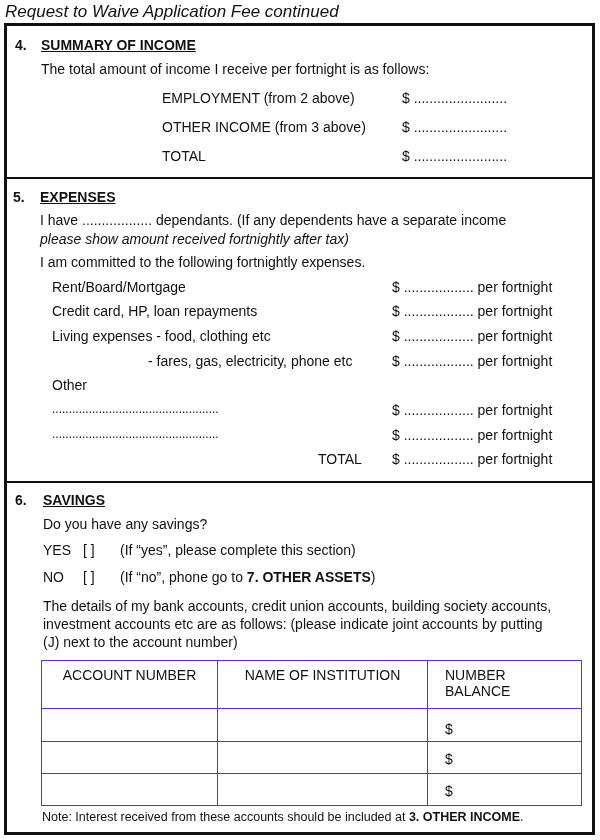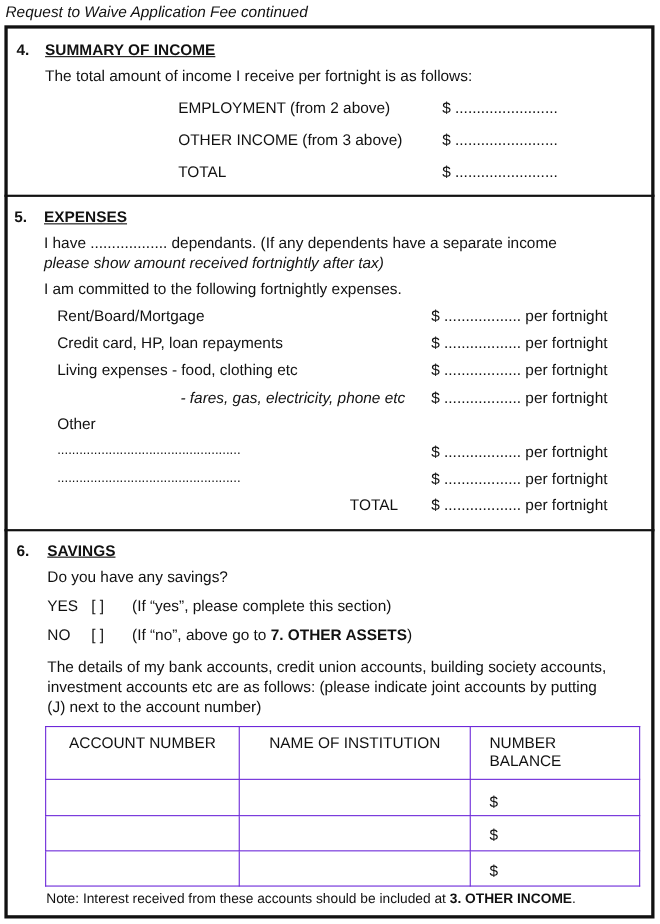--- a/index.html
+++ b/index.html
@@ -1,19 +1,19 @@
 <!DOCTYPE html>
 <html><head>
 <meta charset="utf-8">
 <style>
   html, body { margin:0; padding:0; background:#fff; }
   body { width:600px; height:840px; position:relative; overflow:hidden;
          font-family:"Liberation Sans", sans-serif; color:#111; font-size:14px; }
   .abs { position:absolute; white-space:nowrap; }
-  .hdr { left:5px; top:2px; font-style:italic; font-size:14px; }
+  .hdr { left:5px; top:2px; font-style:italic; font-size:17px; }
   .frame { position:absolute; left:4px; top:23px; width:585px; height:806px;
            border:3px solid #111; }
   .divider { position:absolute; left:4px; width:591px; height:2px; background:#111; }
   .secnum { font-weight:bold; font-size:14px; }
   .sectitle { font-weight:bold; text-decoration:underline; font-size:14px; }
   .b { font-weight:bold; }
   .table { position:absolute; left:41px; top:660px; width:541px; height:145px;
            border:1px solid #333; border-collapse:collapse; }
   .table td { border:1px solid #6d28d9; vertical-align:top; padding:0; font-size:14px; }
   .th { padding-top:6px !important; }
@@ -52,21 +52,21 @@
 
   <span class="abs" style="left:52px; top:279px;">Rent/Board/Mortgage</span>
   <span class="abs" style="left:392px; top:279px;">$ .................. per fortnight</span>
 
   <span class="abs" style="left:52px; top:303px;">Credit card, HP, loan repayments</span>
   <span class="abs" style="left:392px; top:303px;">$ .................. per fortnight</span>
 
   <span class="abs" style="left:52px; top:328px;">Living expenses - food, clothing etc</span>
   <span class="abs" style="left:392px; top:328px;">$ .................. per fortnight</span>
 
-  <span class="abs" style="left:164px; top:353px;font-style:italic;">- fares, gas, electricity, phone etc</span>
+  <span class="abs" style="left:148px; top:353px;">- fares, gas, electricity, phone etc</span>
   <span class="abs" style="left:392px; top:353px;">$ .................. per fortnight</span>
 
   <span class="abs" style="left:52px; top:377px;">Other</span>
 
   <span class="abs" style="left:52px; top:402px; font-size:12px;">..................................................</span>
   <span class="abs" style="left:392px; top:402px;">$ .................. per fortnight</span>
 
   <span class="abs" style="left:52px; top:427px; font-size:12px;">..................................................</span>
   <span class="abs" style="left:392px; top:427px;">$ .................. per fortnight</span>
 
@@ -78,21 +78,21 @@
   <span class="abs secnum" style="left:15px; top:492px;">6.</span>
   <span class="abs sectitle" style="left:43px; top:492px;">SAVINGS</span>
   <span class="abs" style="left:43px; top:516px;">Do you have any savings?</span>
 
   <span class="abs" style="left:43px; top:542px;">YES</span>
   <span class="abs" style="left:83px; top:542px;">[   ]</span>
   <span class="abs" style="left:120px; top:542px;">(If “yes”, please complete this section)</span>
 
   <span class="abs" style="left:43px; top:569px;">NO</span>
   <span class="abs" style="left:83px; top:569px;">[   ]</span>
-  <span class="abs" style="left:120px; top:569px;"><span>(If “no”, above go to </span><span class="b">7. OTHER ASSETS</span><span>)</span></span>
+  <span class="abs" style="left:120px; top:569px;"><span>(If “no”, phone go to </span><span class="b">7. OTHER ASSETS</span><span>)</span></span>
 
   <span class="abs" style="left:43px; top:598px;">The details of my bank accounts, credit union accounts, building society accounts,</span>
   <span class="abs" style="left:43px; top:616px;text-align:center;">investment accounts etc are as follows: (please indicate joint accounts by putting</span>
   <span class="abs" style="left:43px; top:634px;">(J) next to the account number)</span>
 
   <table class="table">
     <tbody>
         <tr style="height:48px;">
       <td class="th" style="width:175px; text-align:center;">ACCOUNT NUMBER</td>
       <td class="th" style="width:209px; text-align:center;">NAME OF INSTITUTION</td>

